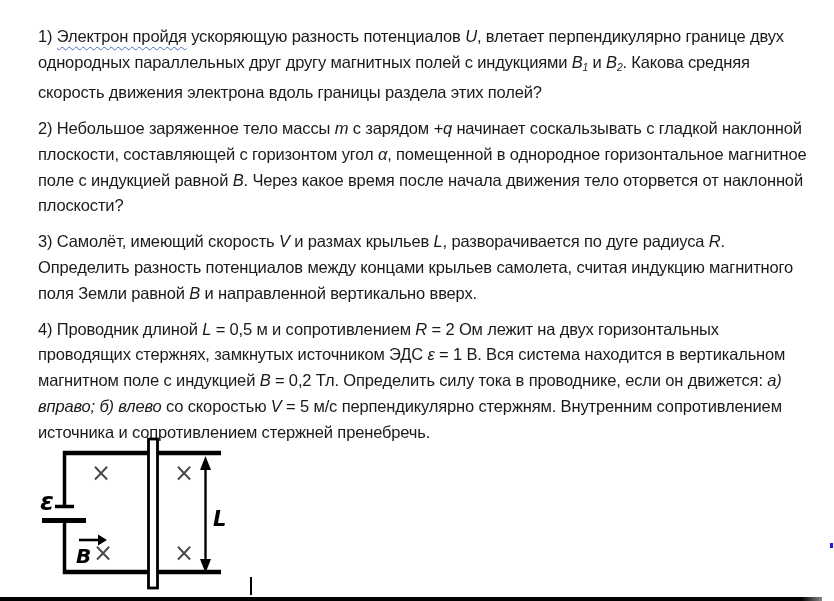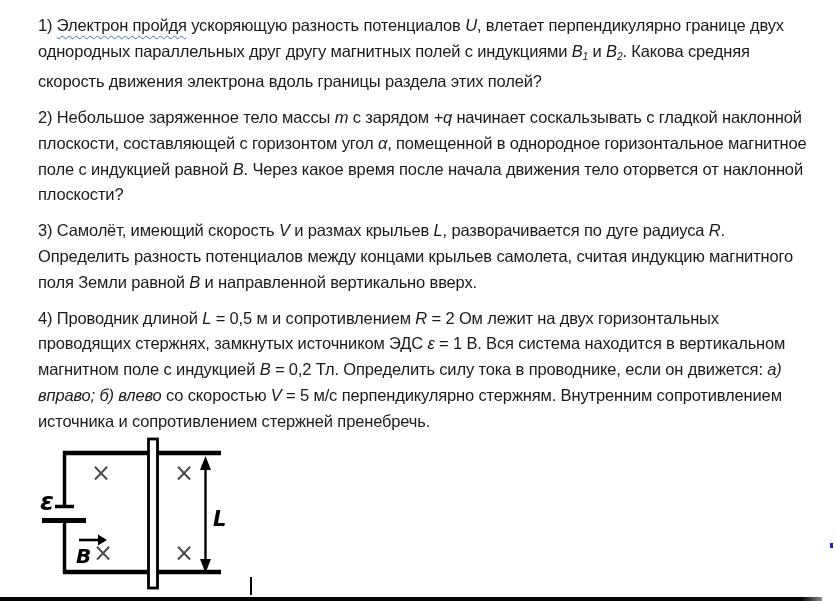--- a/index.html
+++ b/index.html
@@ -6,21 +6,21 @@
   .page {
     position:relative;
     width:834px; height:601px;
     background:#ffffff;
     overflow:hidden;
     font-family:"Liberation Sans","DejaVu Sans",sans-serif;
     color:#1a1a1a;
   }
   .doc {
     position:absolute;
-    left:38px; top:13px;
+    left:38px; top:24px;
     width:772px;
     font-size:16.5px;
     line-height:25.8px;
     letter-spacing:-0.15px;
   }
   .doc p { margin:0 0 10px 0; }
   .it  { font-style:italic; }
   .sub { font-size:0.62em; vertical-align:-0.25em; }
   .squiggle {
     text-decoration-line:underline;

